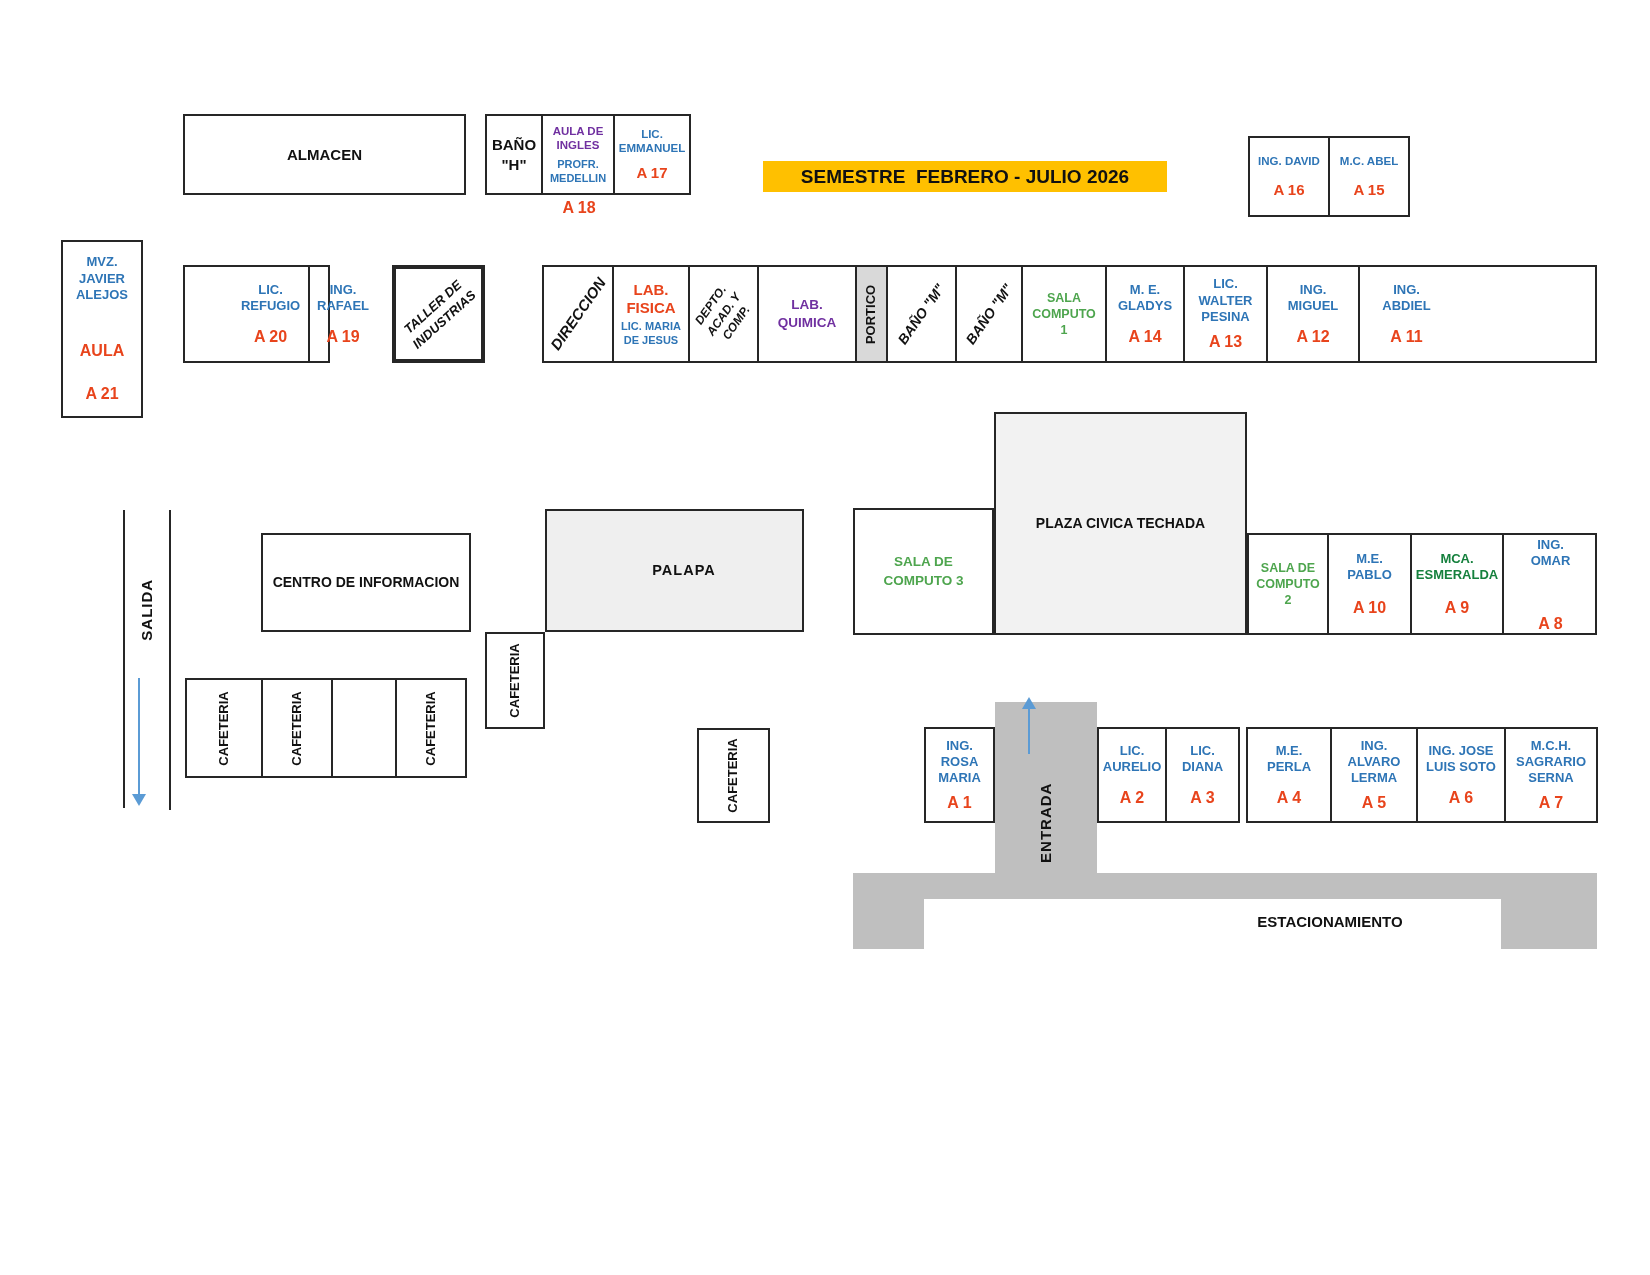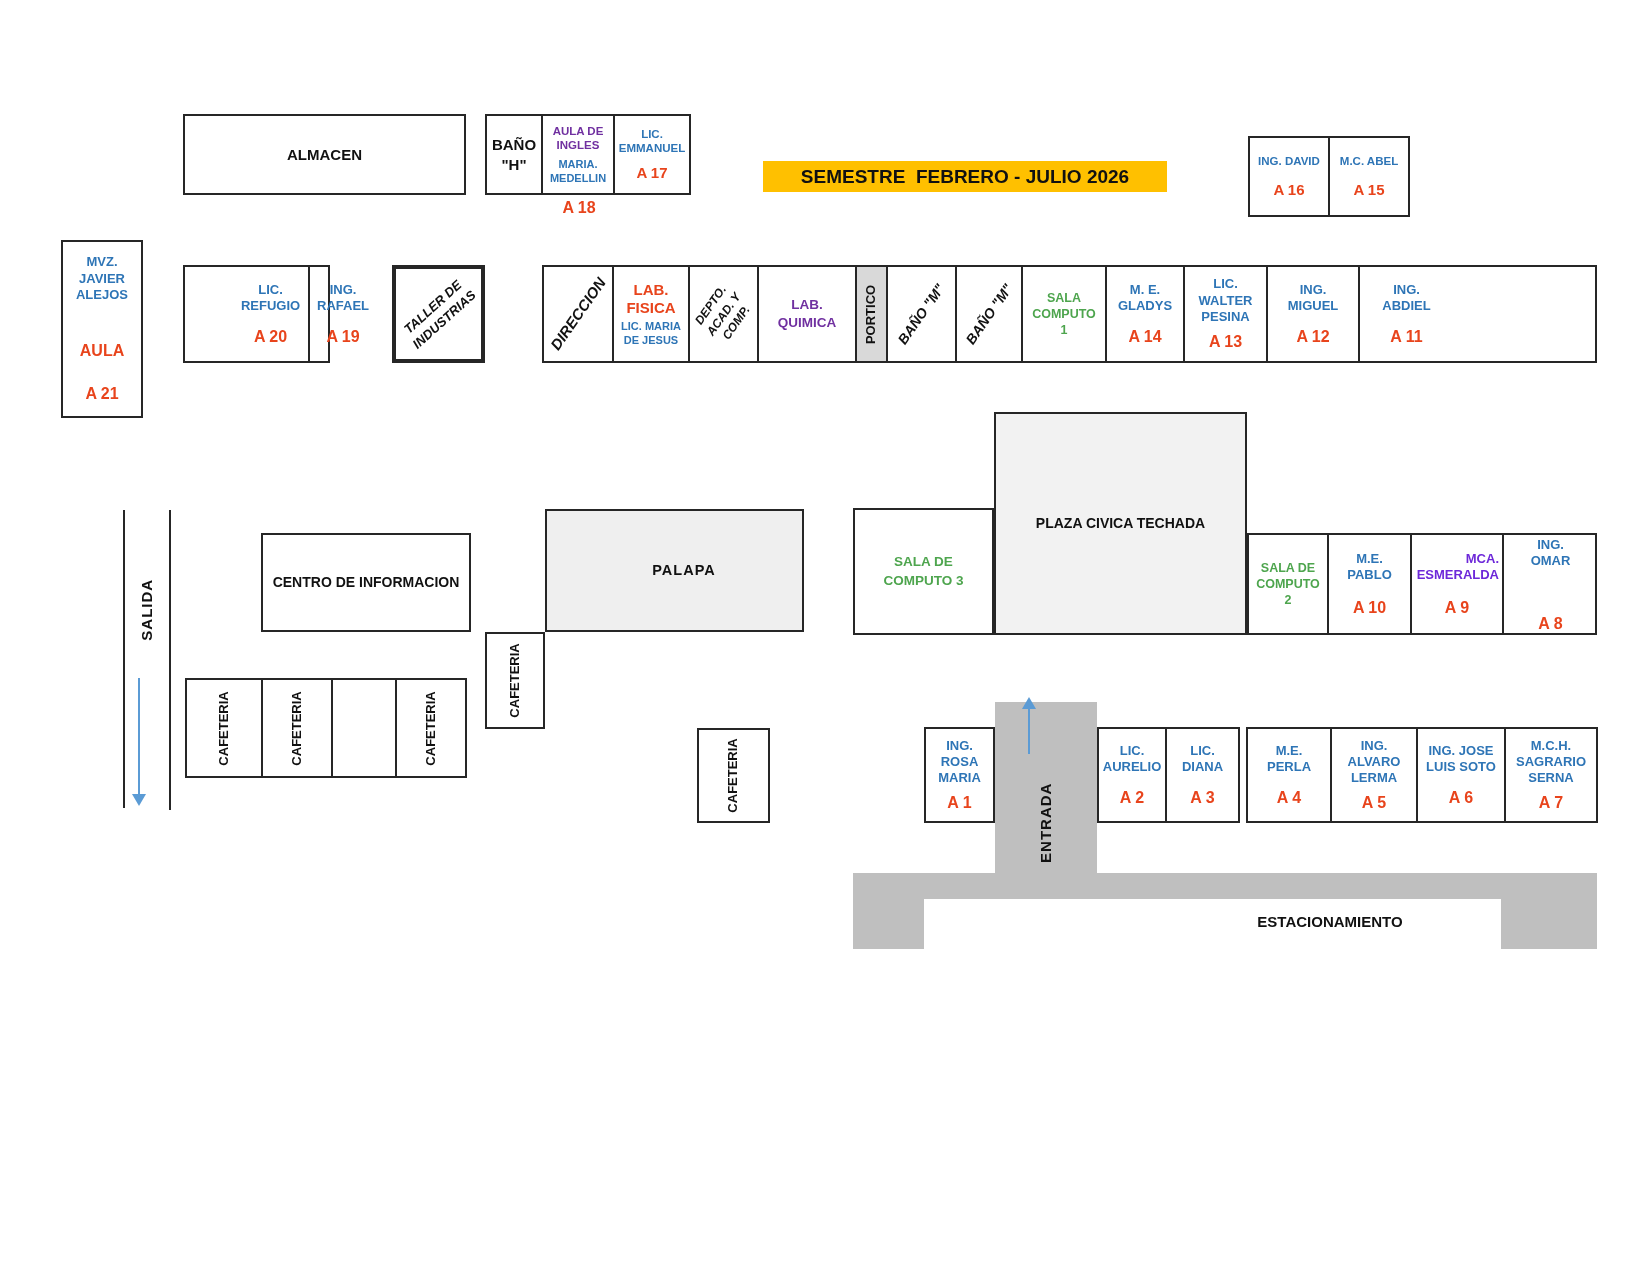--- a/index.html
+++ b/index.html
@@ -15,21 +15,21 @@
   .plain{position:absolute;box-sizing:border-box;display:flex;align-items:center;
          justify-content:center;text-align:center;}
   .name{color:#2E75B6;font-size:13px;line-height:1.25;}
   .name.sm{font-size:11.5px;}
   .code{color:#E8441C;font-size:16px;line-height:1.2;}
   .code.sm{font-size:15px;}
   .lbl{color:#111;font-size:14px;line-height:1.3;}
   .green{color:#4EA54E;}
   .purple{color:#7030A0;}
   .redtxt{color:#E8441C;}
-  .bluealt{color:#6d28d9;text-align:right;}
+  .bluealt{color:#15803d;}
   .rot90{transform:rotate(-90deg);white-space:nowrap;}
   .rot55{transform:rotate(-55deg);font-style:italic;}
   .rot42{transform:rotate(-42deg);font-style:italic;}
   .thick{border-width:4px;}
   .fill-plaza{background:#F2F2F2;}
   .fill-palapa{background:#EFEFEF;}
   .fill-portico{background:#D9D9D9;}
   .road{position:absolute;background:#BFBFBF;}
   .line-v{position:absolute;width:2px;background:#262626;}
   .arrow-line{position:absolute;width:2px;background:#5B9BD5;}
@@ -48,21 +48,21 @@
   <div class="box" style="left:183px;top:114px;width:283px;height:81px;">
     <span class="lbl" style="font-size:15px;">ALMACEN</span>
   </div>
 
   <div class="grp" style="left:485px;top:114px;width:206px;height:81px;">
     <div class="cell" style="width:54px;">
       <span class="lbl" style="font-size:15px;width:46px;">BAÑO "H"</span>
     </div>
     <div class="cell" style="width:72px;">
       <span class="name sm purple" style="width:62px;">AULA DE INGLES</span>
-      <span class="name" style="font-size:11px;width:62px;">MARIA. MEDELLIN</span>
+      <span class="name" style="font-size:11px;width:62px;">PROFR. MEDELLIN</span>
     </div>
     <div class="cell" style="width:76px;">
       <span class="name sm" style="width:68px;">LIC. EMMANUEL</span>
       <span class="code sm">A 17</span>
     </div>
   </div>
   <div class="plain" style="left:529px;top:197px;width:100px;height:22px;">
     <span class="code">A 18</span>
   </div>
 

